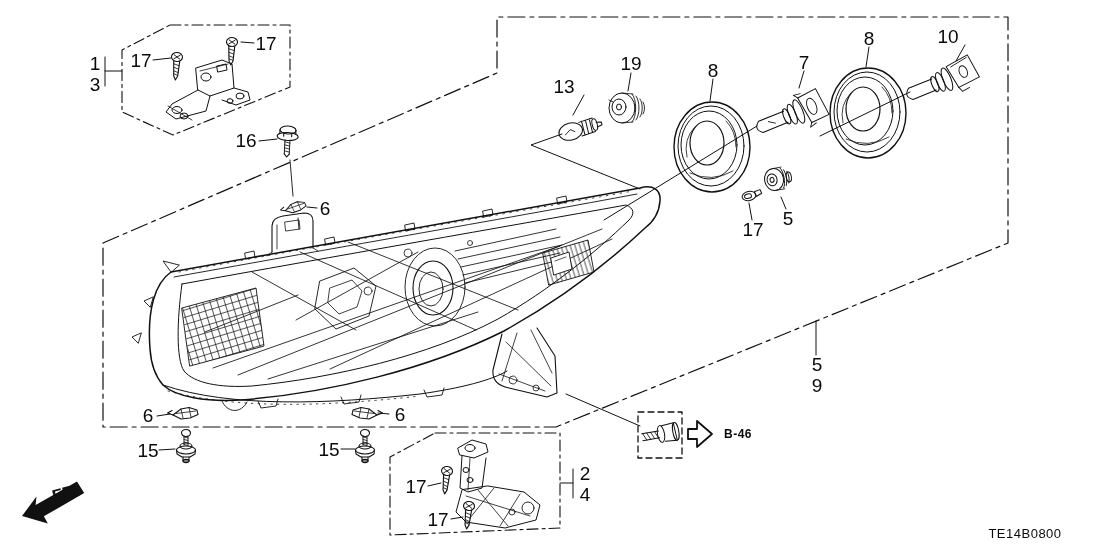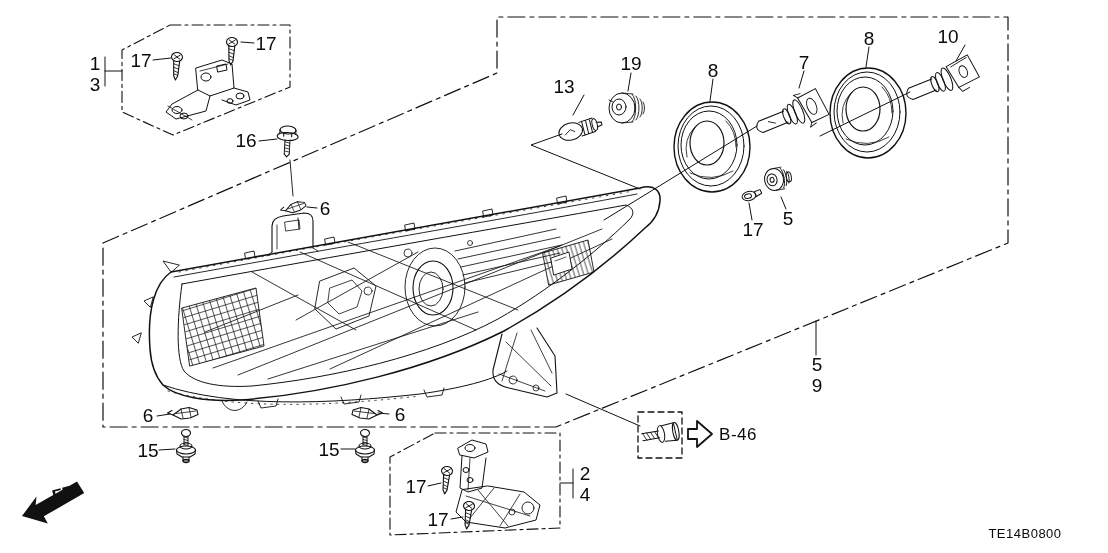--- a/index.html
+++ b/index.html
@@ -1,21 +1,21 @@
 <!DOCTYPE html>
 <html><head>
 <meta charset="utf-8">
 <style>
   html,body{margin:0;padding:0;background:#fff;}
   .stage{position:relative;width:1108px;height:553px;background:#fff;overflow:hidden;
          font-family:"Liberation Sans",sans-serif;}
   .stage svg{position:absolute;left:0;top:0;}
   .lbl{position:absolute;transform:translate(-50%,-50%);font-size:19px;line-height:1;
        color:#0a0a0a;white-space:nowrap;}
-  .lbl.bold{font-weight:normal;font-size:17px;letter-spacing:.5px;}
+  .lbl.bold{font-weight:bold;font-size:12px;letter-spacing:.5px;}
   .lbl.code{font-size:13px;letter-spacing:.5px;}
 </style>
 </head>
 <body>
 
 <div class="stage">
 
 <svg width="1108" height="553" viewBox="0 0 1108 553" fill="none" stroke="#111" stroke-width="1.1" stroke-linecap="round" stroke-linejoin="round">
   <defs>
     <pattern id="hA" width="7" height="7" patternUnits="userSpaceOnUse" patternTransform="rotate(-17)">

